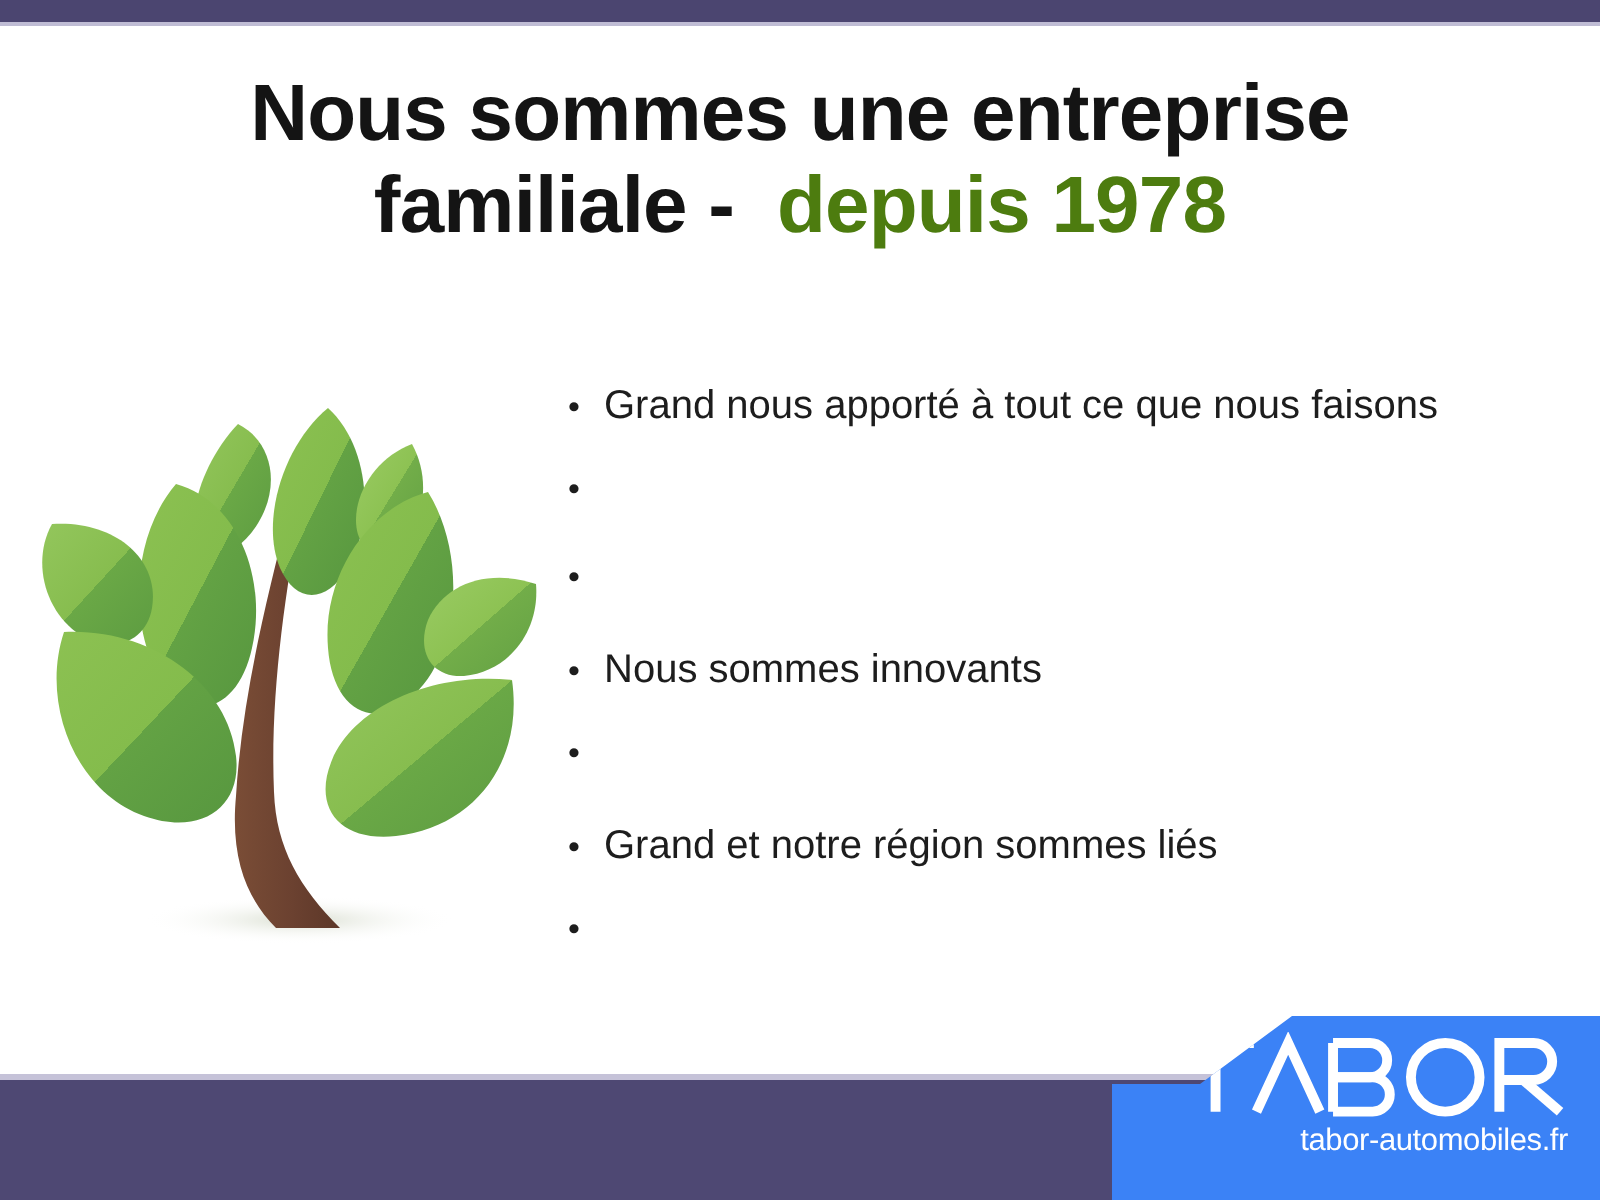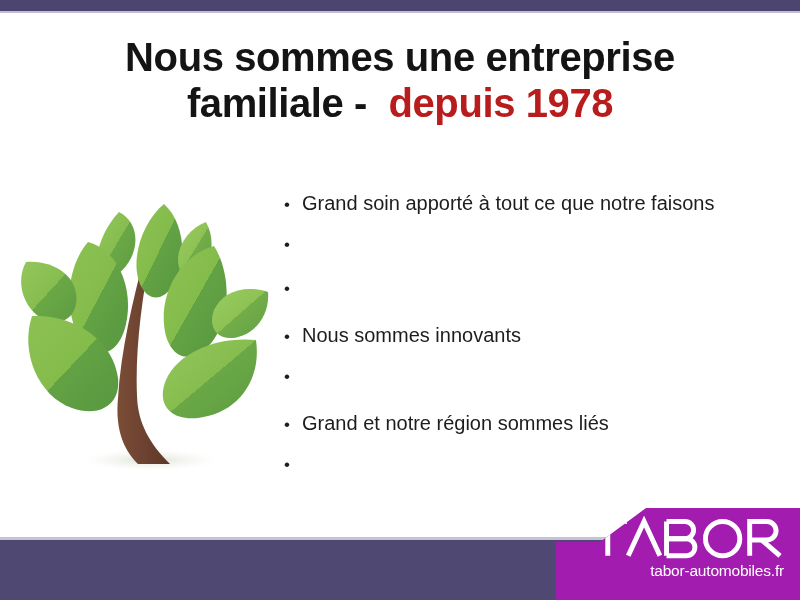--- a/index.html
+++ b/index.html
@@ -49,21 +49,21 @@
     letter-spacing: -0.4px;
   }
   .title-line {
     display: block;
     font-size: 40px;
     font-weight: bold;
     color: #141414;
     white-space: nowrap;
   }
   .title-accent {
-    color: #b91c1c;
+    color: #4d7c0f;
   }
   .title-dash {
     color: #141414;
   }
 
   
   .bullets {
     position: absolute;
     top: 192px;
     left: 284px;
@@ -120,21 +120,21 @@
     width: 800px;
     height: 60px;
     background: #4e4873;
   }
   .logo-panel {
     position: absolute;
     left: 556px;
     top: 508px;
     width: 244px;
     height: 92px;
-    background: #a21caf;
+    background: #3b82f6;
     clip-path: polygon(44px 100%, 0 100%, 0 34px, 44px 34px, 90px 0, 100% 0, 100% 100%, 44px 100%);
   }
   .logo-inner {
     position: absolute;
     right: 16px;
     top: 8px;
     width: 198px;
     text-align: right;
   }
   .wordmark {
@@ -224,21 +224,21 @@
         <path fill="url(#lfA)" d="M14 128 C58 126 96 154 100 190 C103 216 82 230 54 220 C20 208 2 164 14 128 Z"></path>
 
         <path fill="url(#lfB)" d="M238 152 C244 194 218 226 180 230 C152 233 138 216 148 192 C160 164 200 148 238 152 Z"></path>
       </g>
     </svg>
   </div>
 
   <ul class="bullets">
     <li class="bullet-item">
       <span class="bullet-dot">•</span>
-      <span class="bullet-text">Grand soin apporté à tout ce que notre faisons</span>
+      <span class="bullet-text">Grand nous apporté à tout ce que nous faisons</span>
     </li>
     <li class="bullet-item">
       <span class="bullet-dot">•</span>
     </li>
     <li class="bullet-item">
       <span class="bullet-dot">•</span>
     </li>
     <li class="bullet-item">
       <span class="bullet-dot">•</span>
       <span class="bullet-text">Nous sommes innovants</span>

